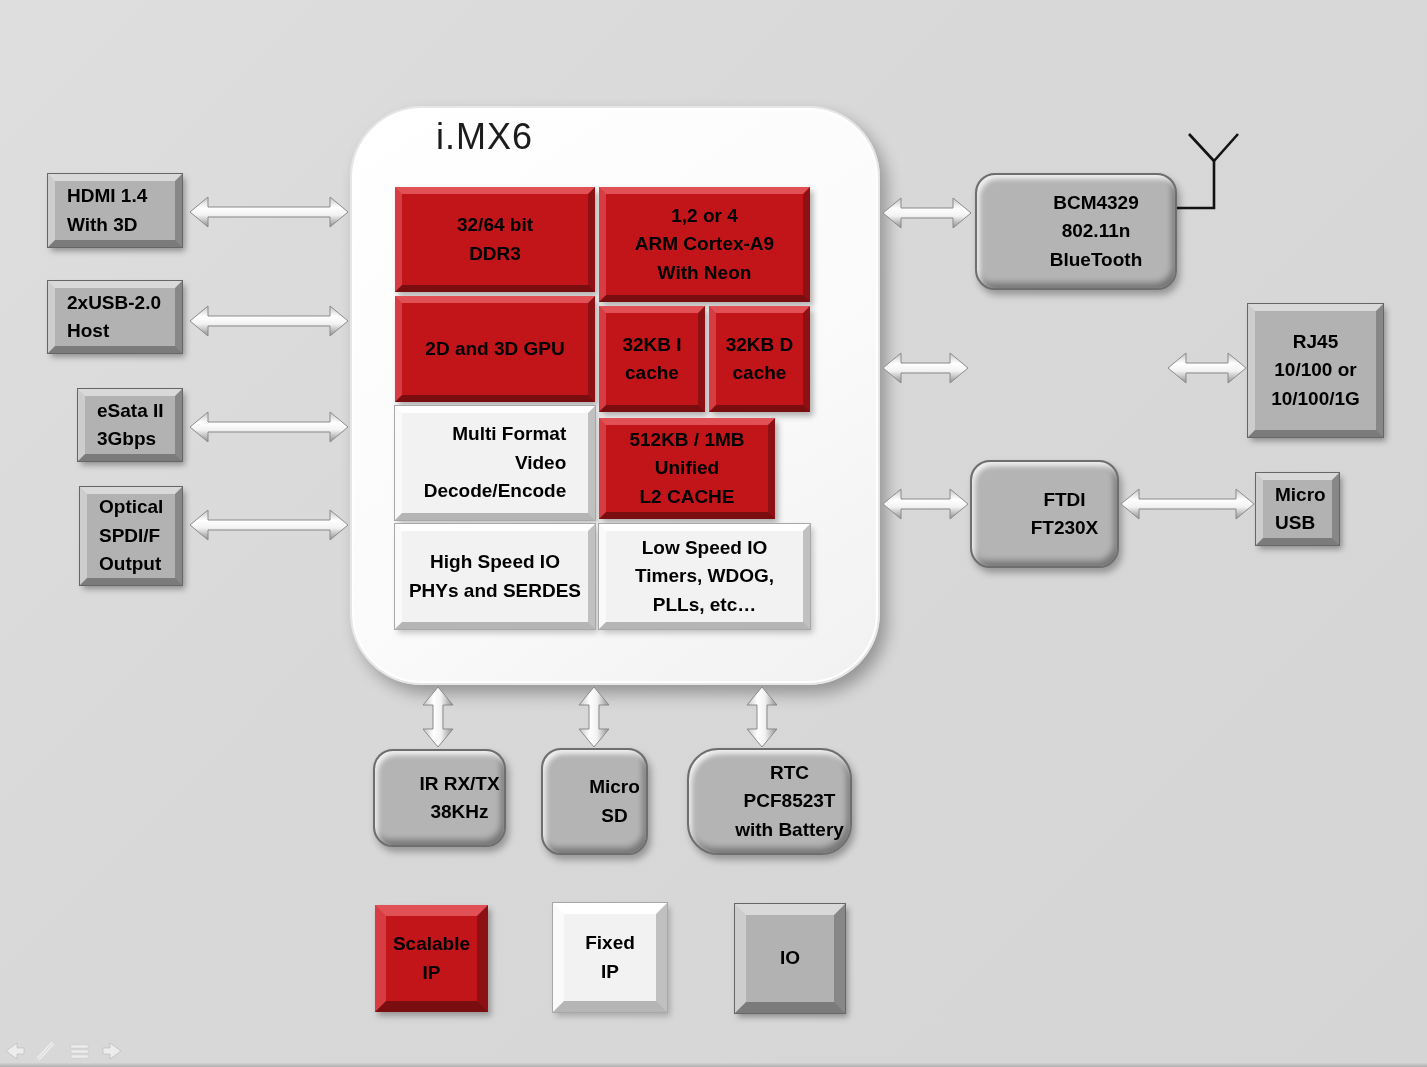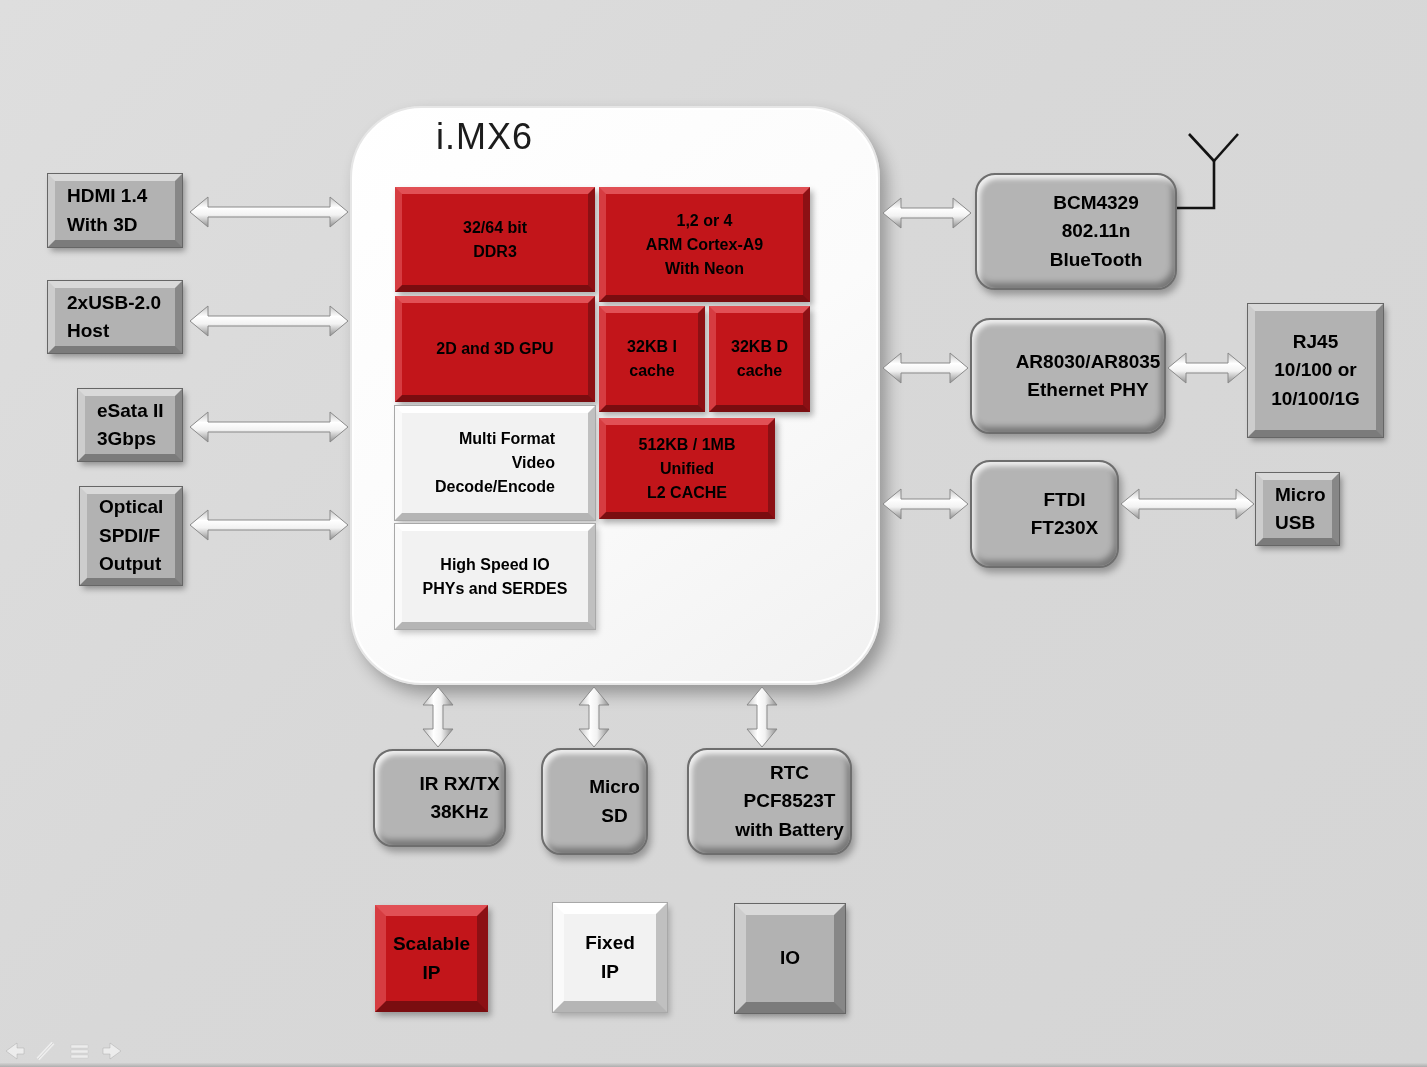--- a/index.html
+++ b/index.html
@@ -32,21 +32,21 @@
     font-size: 36px; letter-spacing: 1px; color: #1c1c1c;
   }
 
   
   .blk {
     position: absolute;
     display: flex; align-items: center; justify-content: center;
     text-align: center; white-space: pre-line;
     font-weight: bold; color: #000;
   }
-  .chip .blk { font-size: 16px; line-height: 1.5; }
+  .chip .blk { font-size: 19px; line-height: 1.5; }
   .p-blk { font-size: 19px; line-height: 1.5; }
 
   
   .bevel { border-style: solid; border-width: 7px; }
   .bevel.red {
     background: #c2151a;
     border-color: #e15055 #8c1014 #7a0d10 #d63c41;
     box-shadow: 3px 4px 6px rgba(0,0,0,0.30);
   }
   .bevel.white {
@@ -114,56 +114,57 @@
     <div class="blk bevel red" style="left:357px; top:198px; width:101px; height:106px;">32KB D
 cache</div>
     <div class="blk bevel white" style="left:43px;  top:298px; width:200px; height:114px;text-align:right;">Multi Format
 Video
 Decode/Encode</div>
     <div class="blk bevel red" style="left:247px; top:310px; width:176px; height:101px;">512KB / 1MB
 Unified
 L2 CACHE</div>
     <div class="blk bevel white" style="left:43px;  top:416px; width:200px; height:105px;">High Speed IO
 PHYs and SERDES</div>
+    <div class="blk bevel white" style="left:247px; top:416px; width:211px; height:105px;">Low Speed IO
+Timers, WDOG,
+PLLs, etc…</div>
   </div>
 
   <div class="blk p-blk bevel gray la" style="left:48px; top:174px; width:134px; height:73px;">HDMI 1.4
 With 3D</div>
   <div class="blk p-blk bevel gray la" style="left:48px; top:281px; width:134px; height:72px;">2xUSB-2.0
 Host</div>
   <div class="blk p-blk bevel gray la" style="left:78px; top:389px; width:104px; height:72px;">eSata II
 3Gbps</div>
   <div class="blk p-blk bevel gray la" style="left:80px; top:487px; width:102px; height:98px;">Optical
 SPDI/F
 Output</div>
 
   <div class="blk p-blk rounded" style="left:975px;  top:173px; width:202px; height:117px;">BCM4329
 802.11n
 BlueTooth</div>
-  <div class="blk p-blk rounded" style="left:970px;  top:318px; width:196px; height:116px;">AR8030/AR8035
-Ethernet PHY</div>
   <div class="blk p-blk bevel gray" style="left:1248px; top:304px; width:135px; height:133px;">RJ45
 10/100 or
 10/100/1G</div>
   <div class="blk p-blk rounded" style="left:970px;  top:460px; width:149px; height:108px;text-align:center;">FTDI
 FT230X</div>
   <div class="blk p-blk bevel gray la" style="left:1256px; top:473px; width:83px;  height:72px;">Micro
 USB</div>
 
   <svg class="antenna" style="left:1170px; top:125px;" width="80" height="92">
     <polyline points="7,83 44,83 44,36" fill="none" stroke="#121212" stroke-width="2.6"></polyline>
     <line x1="44" y1="36" x2="19" y2="9" stroke="#121212" stroke-width="2.6"></line>
     <line x1="44" y1="36" x2="68" y2="9" stroke="#121212" stroke-width="2.6"></line>
   </svg>
 
   <div class="blk p-blk rounded" style="left:373px; top:749px; width:133px; height:98px;">IR RX/TX
 38KHz</div>
   <div class="blk p-blk rounded" style="left:541px; top:748px; width:107px; height:107px;">Micro
 SD</div>
-  <div class="blk p-blk rounded" style="left:687px; top:748px; width:165px; height:107px;">RTC PCF8523T
+  <div class="blk p-blk rounded" style="left:687px; top:748px; width:165px; height:107px;border-radius:31px;">RTC PCF8523T
 with Battery</div>
 
   <div class="blk p-blk bevel red legend-sq" style="left:375px; top:905px; width:113px; height:107px;">Scalable
 IP</div>
   <div class="blk p-blk bevel white legend-sq" style="left:553px; top:903px; width:114px; height:109px;">Fixed
 IP</div>
   <div class="blk p-blk bevel gray legend-sq" style="left:735px; top:904px; width:110px; height:109px;">IO</div>
 
   <svg class="arrow" style="left:190px; top:195px;" width="158" height="34">
     <polygon points="0,17 18,2 18,12 140,12 140,2 158,17 140,32 140,22 18,22 18,32" fill="url(#gradH)" stroke="#8a8a8a" stroke-width="1"></polygon>

